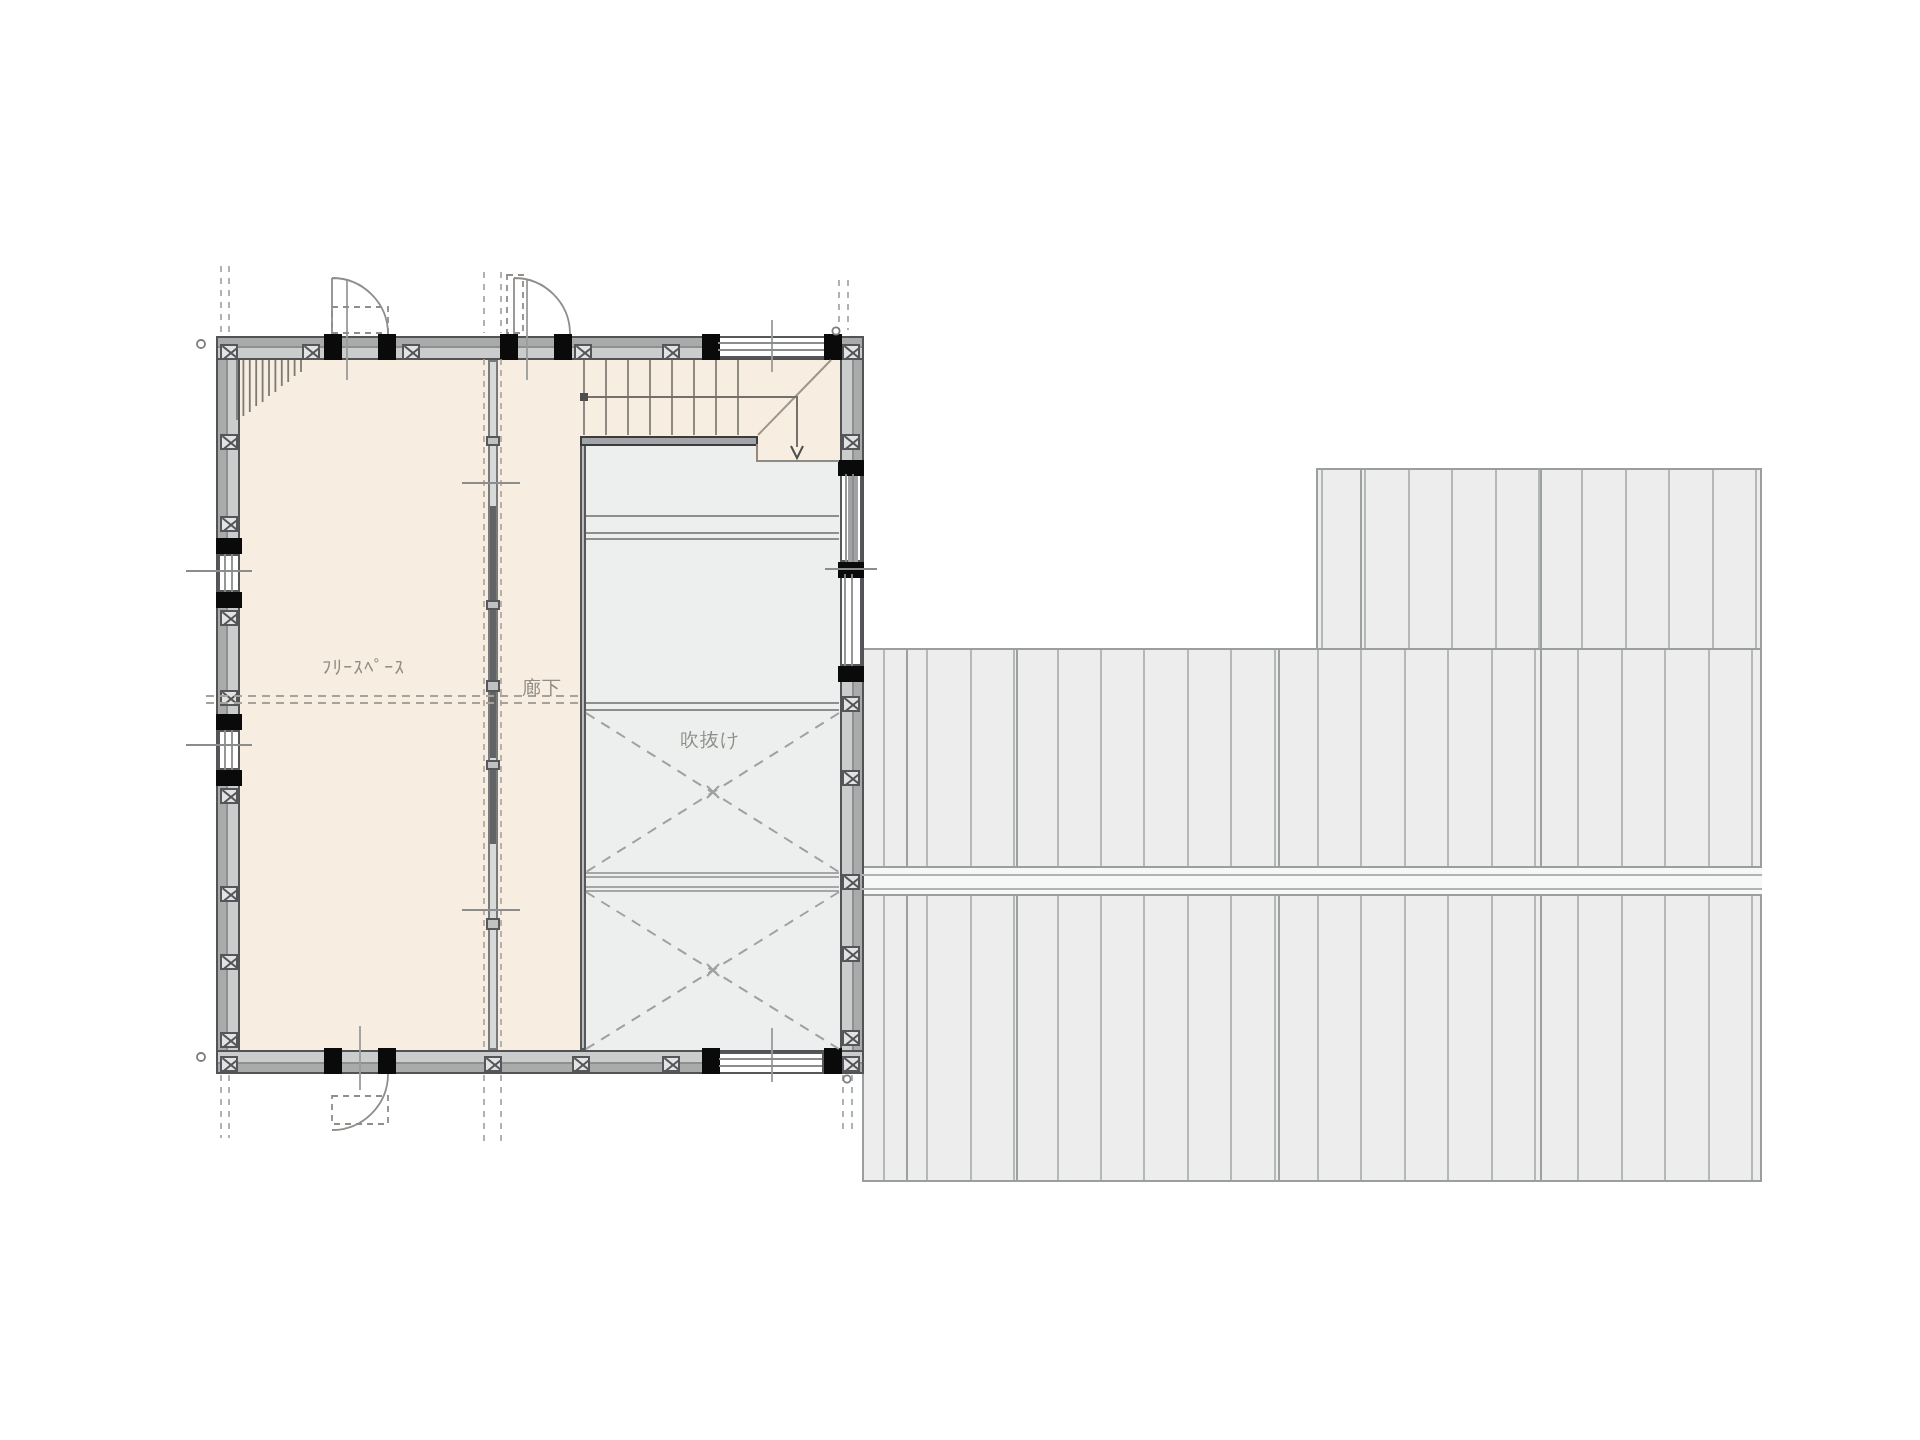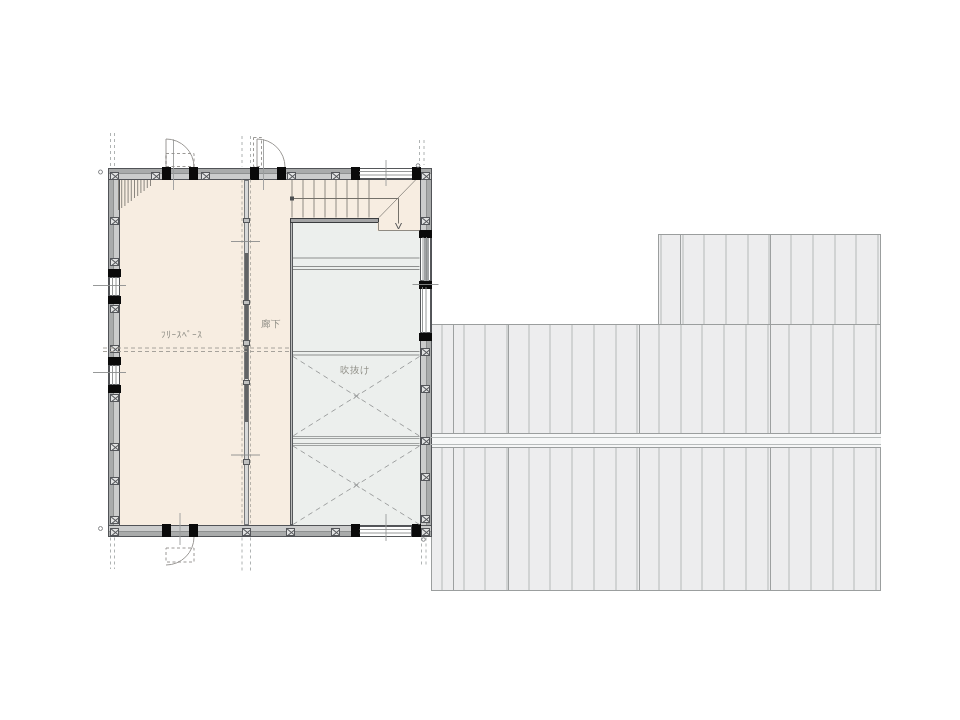--- a/index.html
+++ b/index.html
@@ -179,16 +179,16 @@
       <path d="M112.5,277V296 M116,277V296 M112.5,365V385 M116,365V385" fill="none"></path>
       <path d="M423,237V281 M426.5,237V281 M422.5,287V333 M426,287V333" fill="none"></path>
     </g>
 
     <g stroke="#b0b3b3" stroke-width="0.9">
       <path d="M431,437.5H881 M431,444.5H881" fill="none"></path>
     </g>
   </svg>
 
   <div class="abs label" style="left:161px;top:329px;">ﾌﾘｰｽﾍﾟｰｽ</div>
-  <div class="abs label" style="left:261px;top:318px;">廊下</div>
+  <div class="abs label" style="left:261px;top:338px;">廊下</div>
   <div class="abs label" style="left:340px;top:363.5px;">吹抜け</div>
 
 </div>
 
 </body></html>

